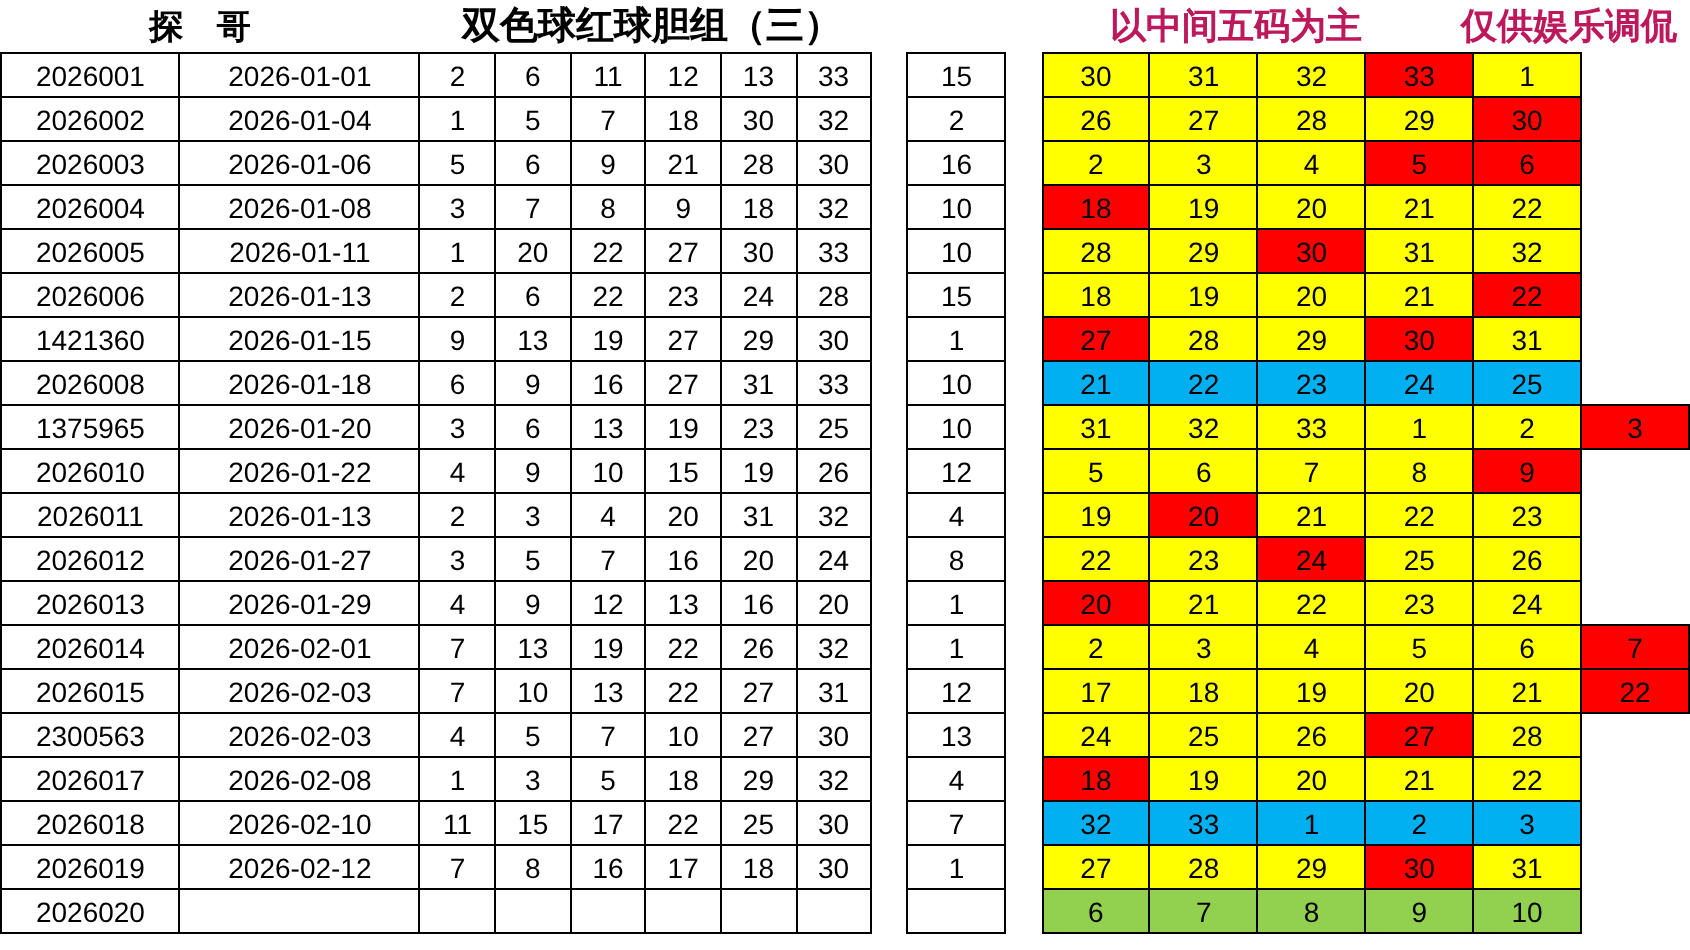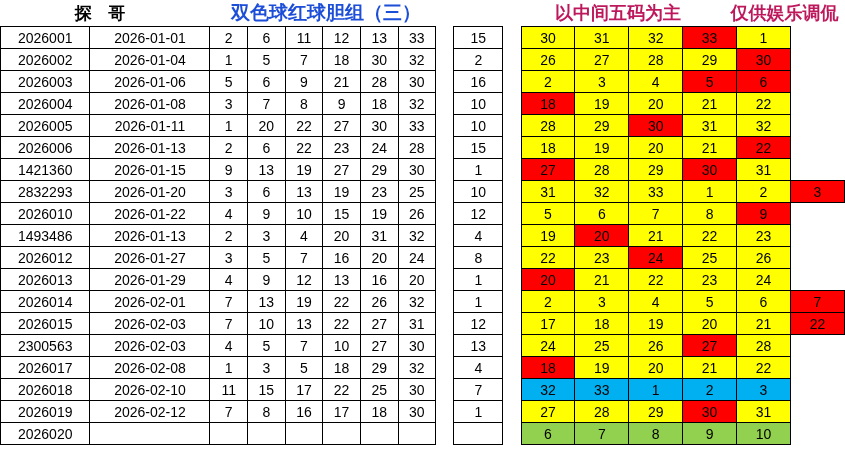--- a/index.html
+++ b/index.html
@@ -39,21 +39,21 @@
     height: 26px;
     font-weight: bold;
     font-size: 18px;
   }
   .hdr .t-left {
     color: #000000;
     font-size: 17px;
     letter-spacing: 6px;
   }
   .hdr .t-mid {
-    color: #1d4ed8;
+    color: #000000;
     font-size: 19px;
   }
   .hdr .t-red {
     color: #be185d;
     font-size: 18px;
   }
   td.issue {
     font-size: 14px;
   }
   td.date {
@@ -253,21 +253,40 @@
           <td class="blue-ball">1</td>
           <td class="spacer-col"></td>
           <td class="num bg-red">27</td>
           <td class="num bg-yellow">28</td>
           <td class="num bg-yellow">29</td>
           <td class="num bg-red">30</td>
           <td class="num bg-yellow">31</td>
           <td class="num bg-white" style="border: none; background: rgb(255, 255, 255);"></td>
         </tr>
         <tr>
-          <td class="issue">2832293</td>
+          <td class="issue">2026008</td>
+          <td class="date">2026-01-18</td>
+          <td class="num">6</td>
+          <td class="num">9</td>
+          <td class="num">16</td>
+          <td class="num">27</td>
+          <td class="num">31</td>
+          <td class="num">33</td>
+          <td class="spacer-col"></td>
+          <td class="blue-ball">10</td>
+          <td class="spacer-col"></td>
+          <td class="num bg-cyan">21</td>
+          <td class="num bg-cyan">22</td>
+          <td class="num bg-cyan">23</td>
+          <td class="num bg-cyan">24</td>
+          <td class="num bg-cyan">25</td>
+          <td class="num bg-white" style="border: none; background: rgb(255, 255, 255);"></td>
+        </tr>
+        <tr>
+          <td class="issue">1375965</td>
           <td class="date">2026-01-20</td>
           <td class="num">3</td>
           <td class="num">6</td>
           <td class="num">13</td>
           <td class="num">19</td>
           <td class="num">23</td>
           <td class="num">25</td>
           <td class="spacer-col"></td>
           <td class="blue-ball">10</td>
           <td class="spacer-col"></td>
@@ -291,21 +310,21 @@
           <td class="blue-ball">12</td>
           <td class="spacer-col"></td>
           <td class="num bg-yellow">5</td>
           <td class="num bg-yellow">6</td>
           <td class="num bg-yellow">7</td>
           <td class="num bg-yellow">8</td>
           <td class="num bg-red">9</td>
           <td class="num bg-white" style="border: none; background: rgb(255, 255, 255);"></td>
         </tr>
         <tr>
-          <td class="issue">1493486</td>
+          <td class="issue">2026011</td>
           <td class="date">2026-01-13</td>
           <td class="num">2</td>
           <td class="num">3</td>
           <td class="num">4</td>
           <td class="num">20</td>
           <td class="num">31</td>
           <td class="num">32</td>
           <td class="spacer-col"></td>
           <td class="blue-ball">4</td>
           <td class="spacer-col"></td>

